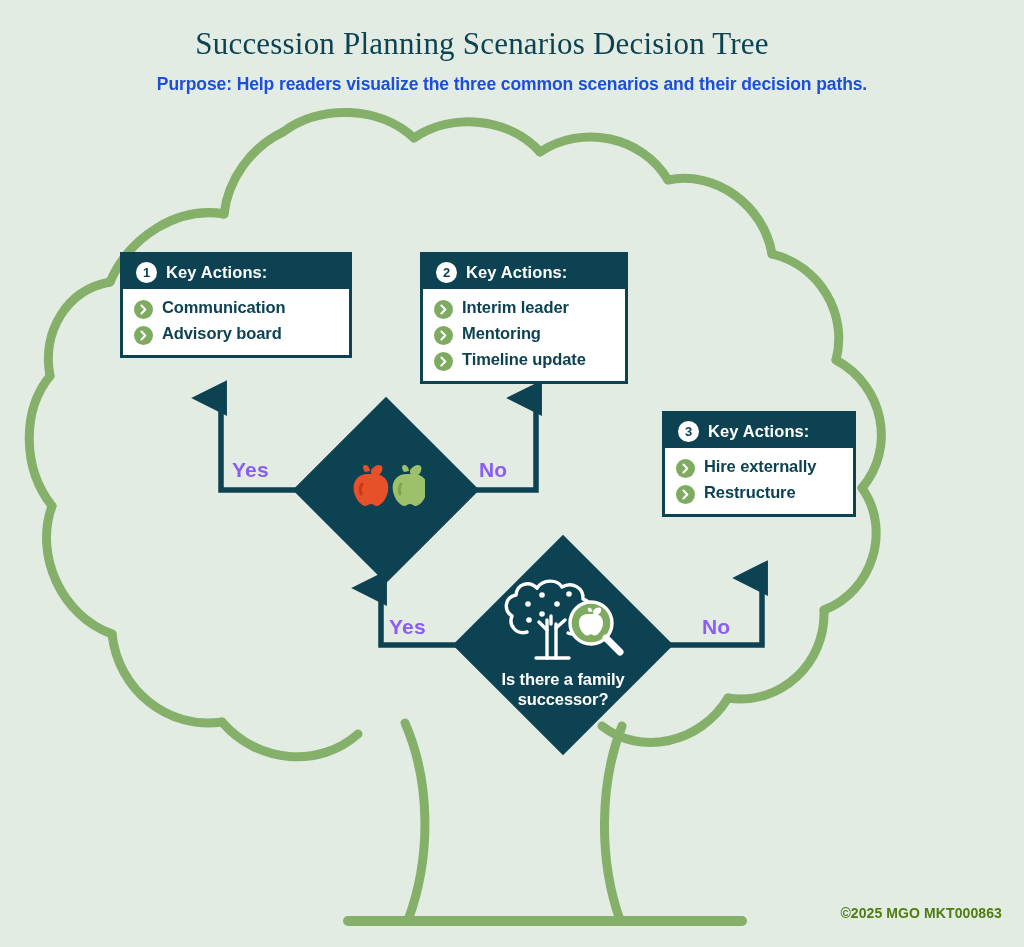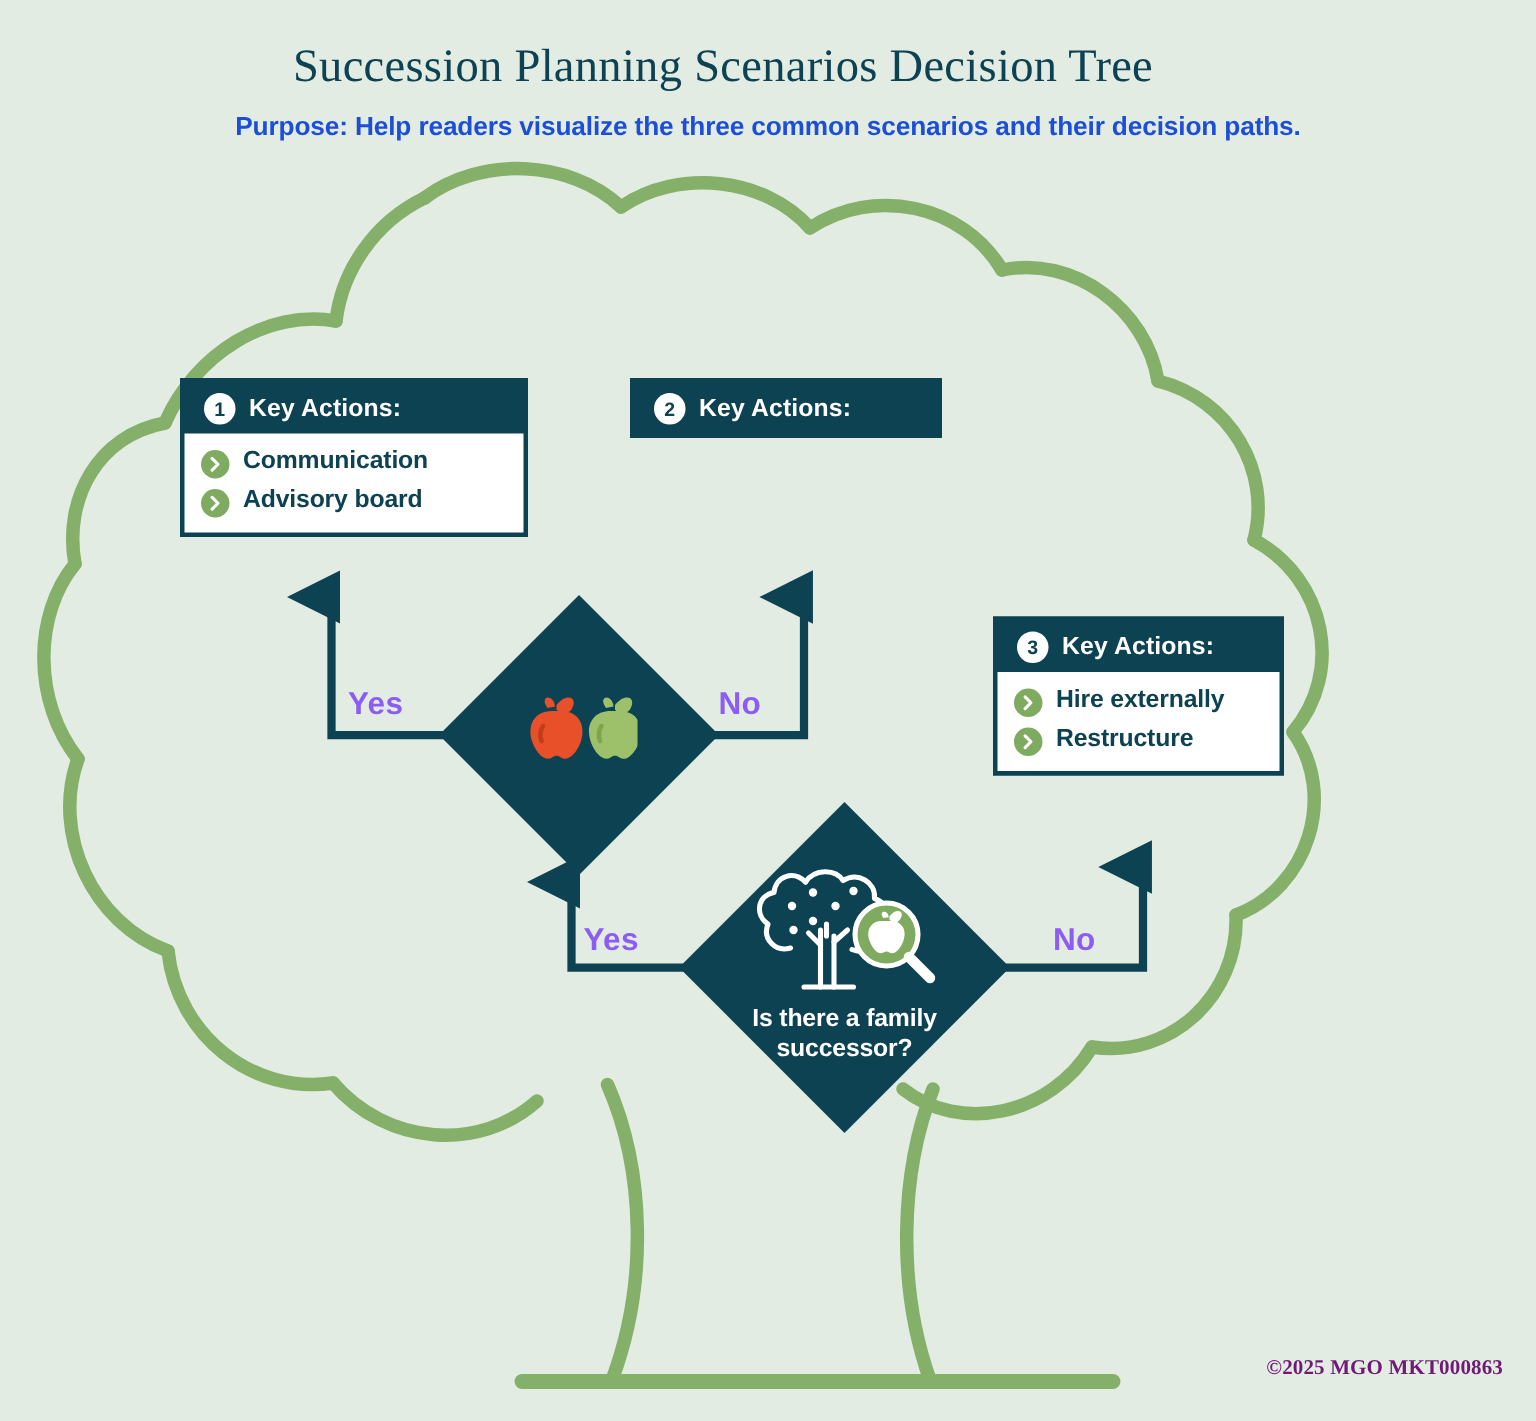--- a/index.html
+++ b/index.html
@@ -17,21 +17,21 @@
     position:absolute;left:0;top:26px;width:964px;text-align:center;
     font-family:"Liberation Serif", serif;
     font-size:31px;color:#0d4253;letter-spacing:.2px;
   }
   .subtitle{
     position:absolute;left:0;top:74px;width:1024px;text-align:center;
     font-size:17.5px;font-weight:bold;color:#1d4ed8;letter-spacing:-.1px;
   }
   .footer{
     position:absolute;right:22px;bottom:26px;
-    font-size:14px;font-weight:bold;color:#701a75;letter-spacing:.1px;font-family:Liberation Serif, serif;
+    font-size:14px;font-weight:bold;color:#4d7c0f;letter-spacing:.1px;
   }
 
   
   .card{
     position:absolute;
     background:#0d4253;
     border:3px solid #0d4253;
     box-sizing:border-box;
   }
   .card-head{
@@ -167,20 +167,46 @@
         <span class="kv-txt">Advisory board</span>
       </div>
     </div>
   </div>
 
   <div class="card" style="left:420px;top:252px;width:208px;">
     <div class="card-head">
       <span class="badge">2</span>
       <span class="head-label">Key Actions:</span>
     </div>
+    <div class="card-body">
+      <div class="kv">
+        <span class="chev">
+          <svg width="11" height="11" viewBox="0 0 11 11">
+              <path d="M3.4 1.6 L7.3 5.5 L3.4 9.4" stroke="#fff" stroke-width="2.1" fill="none" stroke-linecap="round" stroke-linejoin="round"></path>
+            </svg>
+        </span>
+        <span class="kv-txt">Interim leader</span>
+      </div>
+      <div class="kv">
+        <span class="chev">
+          <svg width="11" height="11" viewBox="0 0 11 11">
+              <path d="M3.4 1.6 L7.3 5.5 L3.4 9.4" stroke="#fff" stroke-width="2.1" fill="none" stroke-linecap="round" stroke-linejoin="round"></path>
+            </svg>
+        </span>
+        <span class="kv-txt">Mentoring</span>
+      </div>
+      <div class="kv">
+        <span class="chev">
+          <svg width="11" height="11" viewBox="0 0 11 11">
+              <path d="M3.4 1.6 L7.3 5.5 L3.4 9.4" stroke="#fff" stroke-width="2.1" fill="none" stroke-linecap="round" stroke-linejoin="round"></path>
+            </svg>
+        </span>
+        <span class="kv-txt">Timeline update</span>
+      </div>
+    </div>
   </div>
 
   <div class="card" style="left:662px;top:411px;width:194px;">
     <div class="card-head">
       <span class="badge">3</span>
       <span class="head-label">Key Actions:</span>
     </div>
     <div class="card-body">
       <div class="kv">
         <span class="chev">

